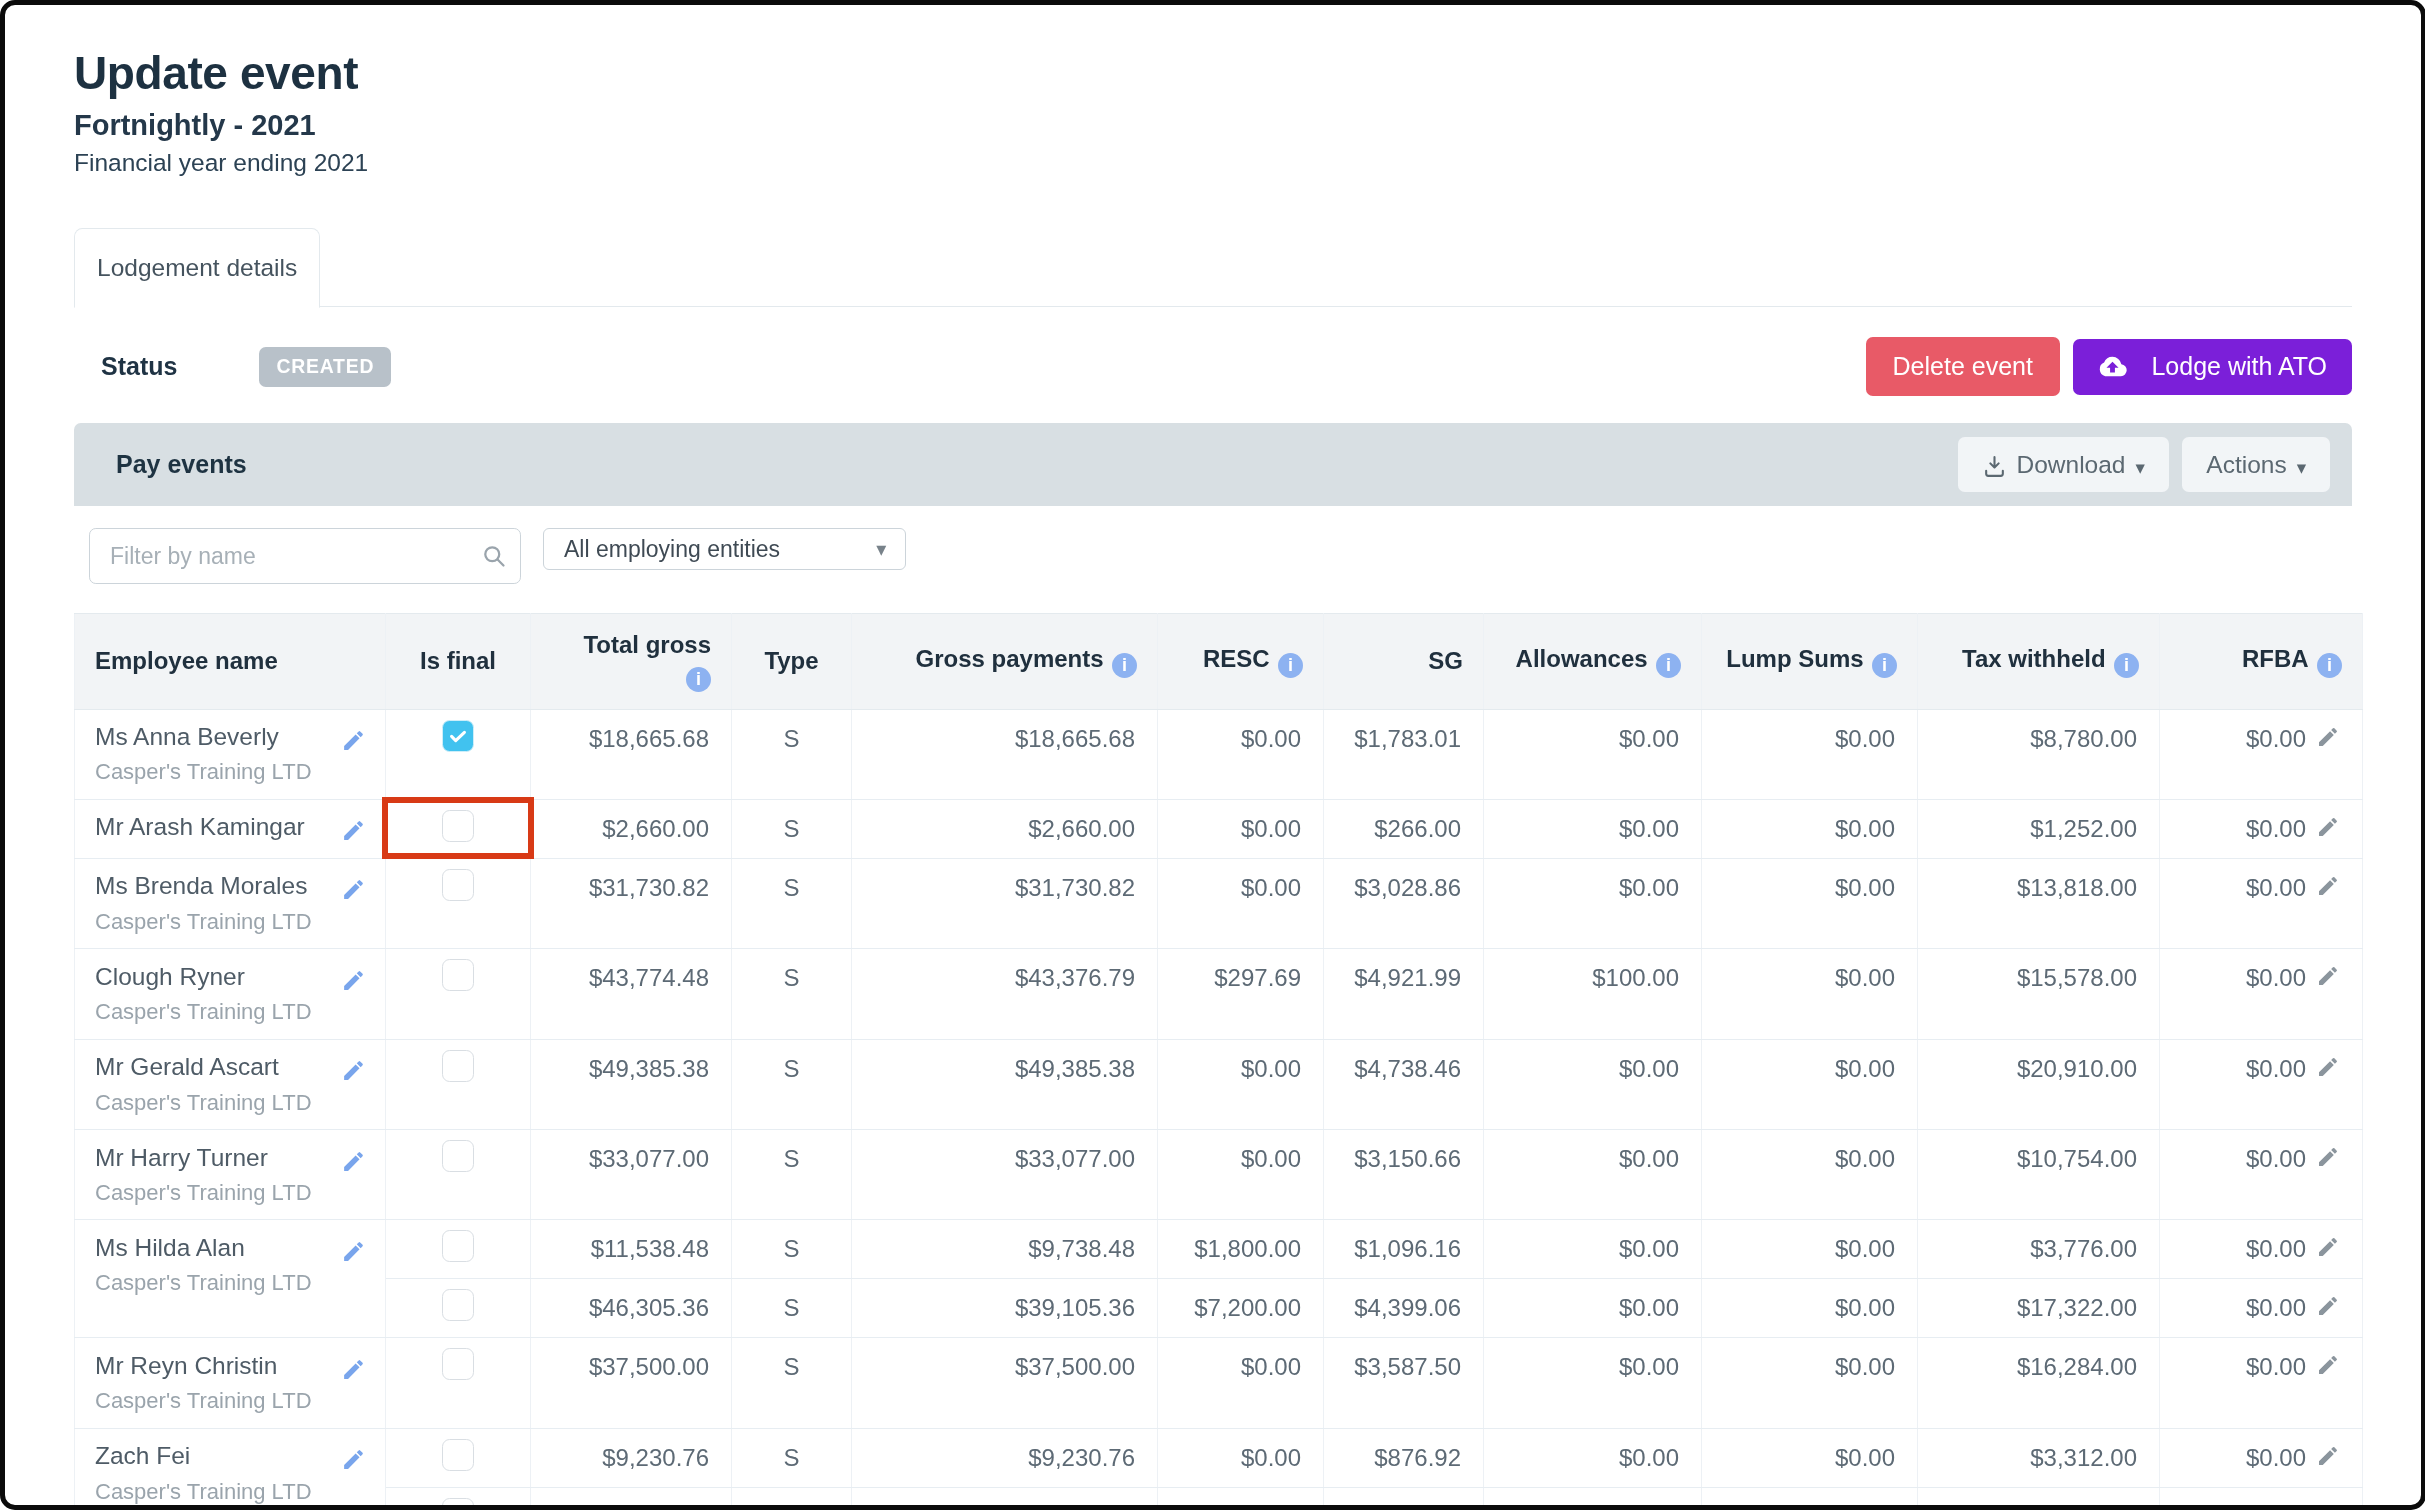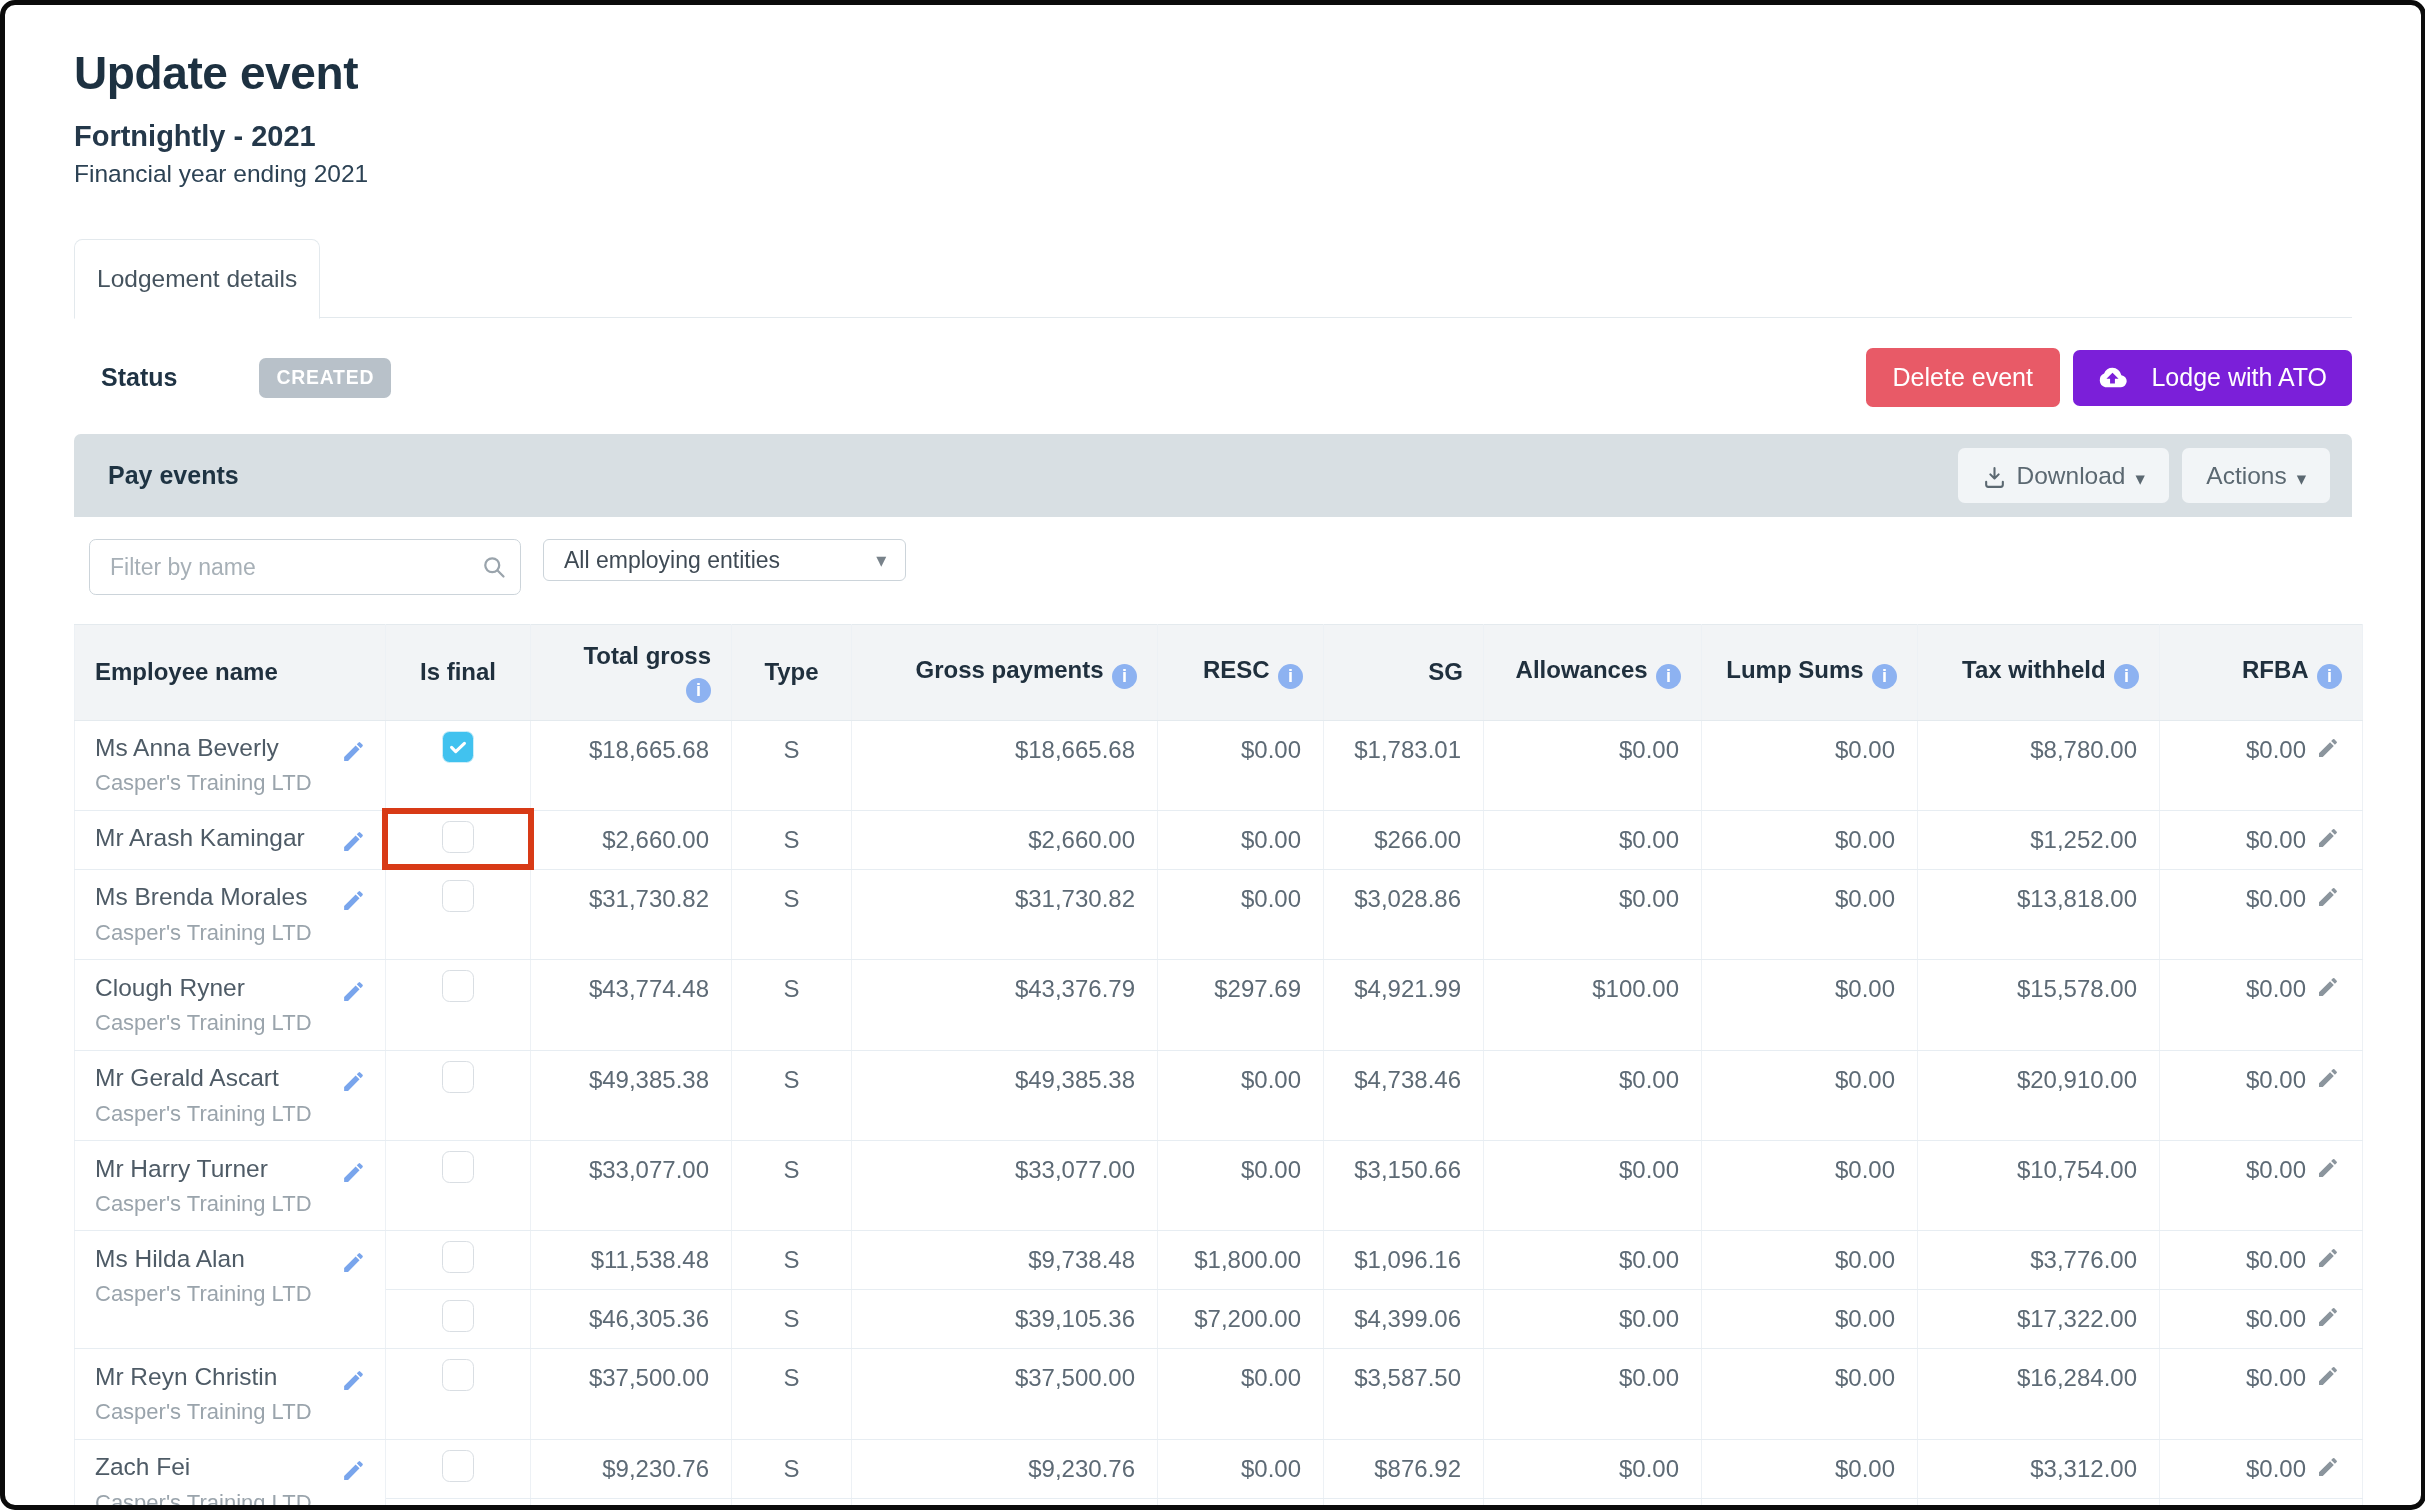--- a/index.html
+++ b/index.html
@@ -1,35 +1,35 @@
 <!DOCTYPE html>
 <html style="--c-delete: #e85a67; --c-lodge: #7b1fd9; --c-check: #41c2ef; --c-highlight: #d83a16; --c-badge: #b8c1c9; --c-info: #8db2f1; --c-pencilb: #79a5ec; --c-pencilg: #8b959d; --c-panelhead: #d8dfe3;font-size:13.5px"><head>
 <meta charset="utf-8">
 <style>
   html,body{margin:0;padding:0;background:#fff;font-family:"Liberation Sans","DejaVu Sans",sans-serif;}
   .frame{position:relative;width:2426px;height:1510px;box-sizing:border-box;border:5px solid #0b0b0b;border-radius:15px;overflow:hidden;background:#fff;}
   .content{padding:0 69px;}
   h1{margin:41px 0 0;font-size:46px;font-weight:700;color:#1d3141;letter-spacing:-0.4px;}
-  .sub1{font-size:29px;font-weight:700;color:#24384a;margin-top:20px;}
+  .sub1{font-size:29px;font-weight:700;color:#24384a;margin-top:9px;}
   .sub2{font-size:24.5px;color:#2c4254;margin-top:6.8px;}
 
   .tabs{margin-top:51px;border-bottom:1.7px solid #e3e9ed;display:flex;}
   .tab{position:relative;z-index:1;font-size:24.5px;color:#45535e;padding:25px 22px;border:1.7px solid #e3e9ed;border-bottom:1.7px solid #fff;border-radius:8.4px 8.4px 0 0;background:#fff;margin-bottom:-1.7px;cursor:default;}
 
   .status-row{display:flex;align-items:center;margin-top:30px;padding-left:27px;}
   .status-label{font-size:25px;font-weight:700;color:#1f3344;}
   .badge{margin-left:82px;background:var(--c-badge,#b8c1c9);color:#fff;font-size:19.4px;font-weight:700;letter-spacing:0.8px;padding:8.4px 17px;border-radius:6.8px;}
   .spacer{flex:1;}
   button{font-family:inherit;cursor:pointer;}
   .btn-delete{background:var(--c-delete,#e85a67);color:#fff;font-size:25px;padding:15px 27px;border:none;border-radius:6.8px;margin-right:13.5px;}
   .btn-lodge{background:var(--c-lodge,#7b1fd9);color:#fff;font-size:25px;padding:13.5px 25px;border:none;border-radius:6.8px;display:flex;align-items:center;gap:24px;}
 
   .panel{margin-top:27px;}
   .panel-head{background:var(--c-panelhead,#d8dfe3);border-radius:6.8px 6.8px 0 0;display:flex;align-items:center;height:83px;padding:0 22px 0 34px;}
-  .panel-title{font-size:25px;font-weight:700;color:#1e3342;}
+  .panel-title{font-size:25px;font-weight:700;color:#1e3342;margin-left:8px;}
   .btn-light{background:#f2f5f7;color:#5b6871;font-size:24.5px;padding:13.5px 24px;border:none;border-radius:6.8px;display:flex;align-items:flex-end;gap:10px;margin-left:13.5px;}
   .caret{font-size:18.6px;color:#5b6871;}
 
   .filter-row{display:flex;gap:22px;padding:22px 15px 17px;}
   .search-box{position:relative;width:432px;}
   .search-box input{width:100%;box-sizing:border-box;height:56px;border:1.7px solid #ccd4da;border-radius:6.8px;font-size:23px;color:#3f4a54;padding:0 54px 0 20px;outline:none;font-family:inherit;background:#fff;}
   .search-box input::placeholder{color:#a7b0b7;}
   .search-icon{position:absolute;right:13.5px;top:14.4px;line-height:0;}
   .select{width:363px;height:42px;box-sizing:border-box;border:1.7px solid #ccd4da;border-radius:6px;background:#fff;display:flex;align-items:center;justify-content:space-between;padding:0 18.6px 0 20px;font-size:23px;color:#3f4a54;cursor:pointer;}
   .caret2{color:#78828a;font-size:20px;}

